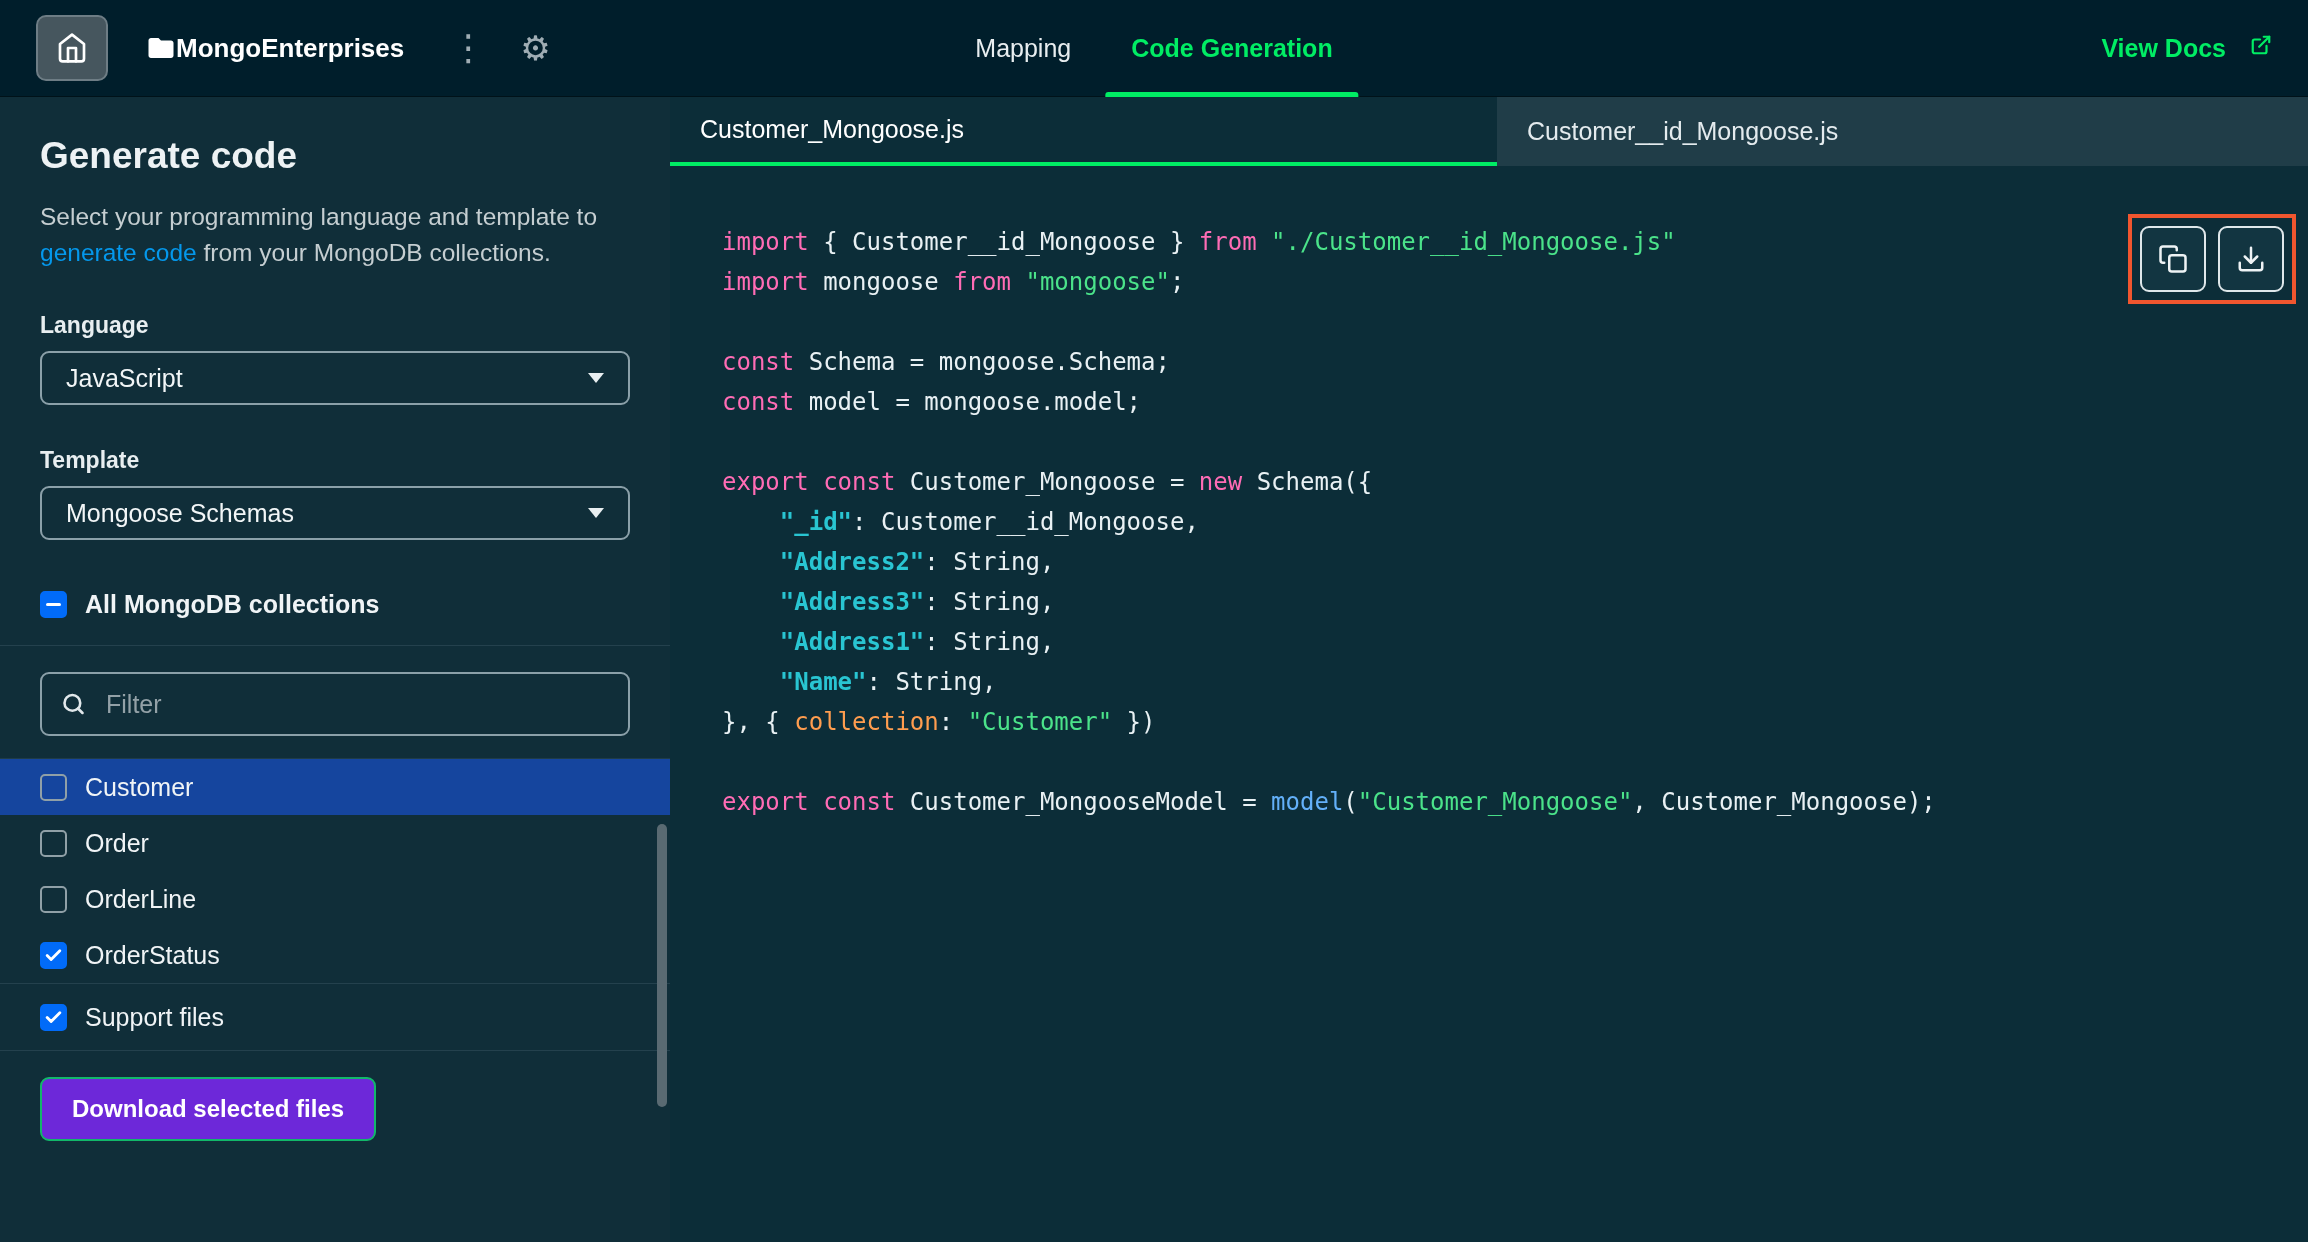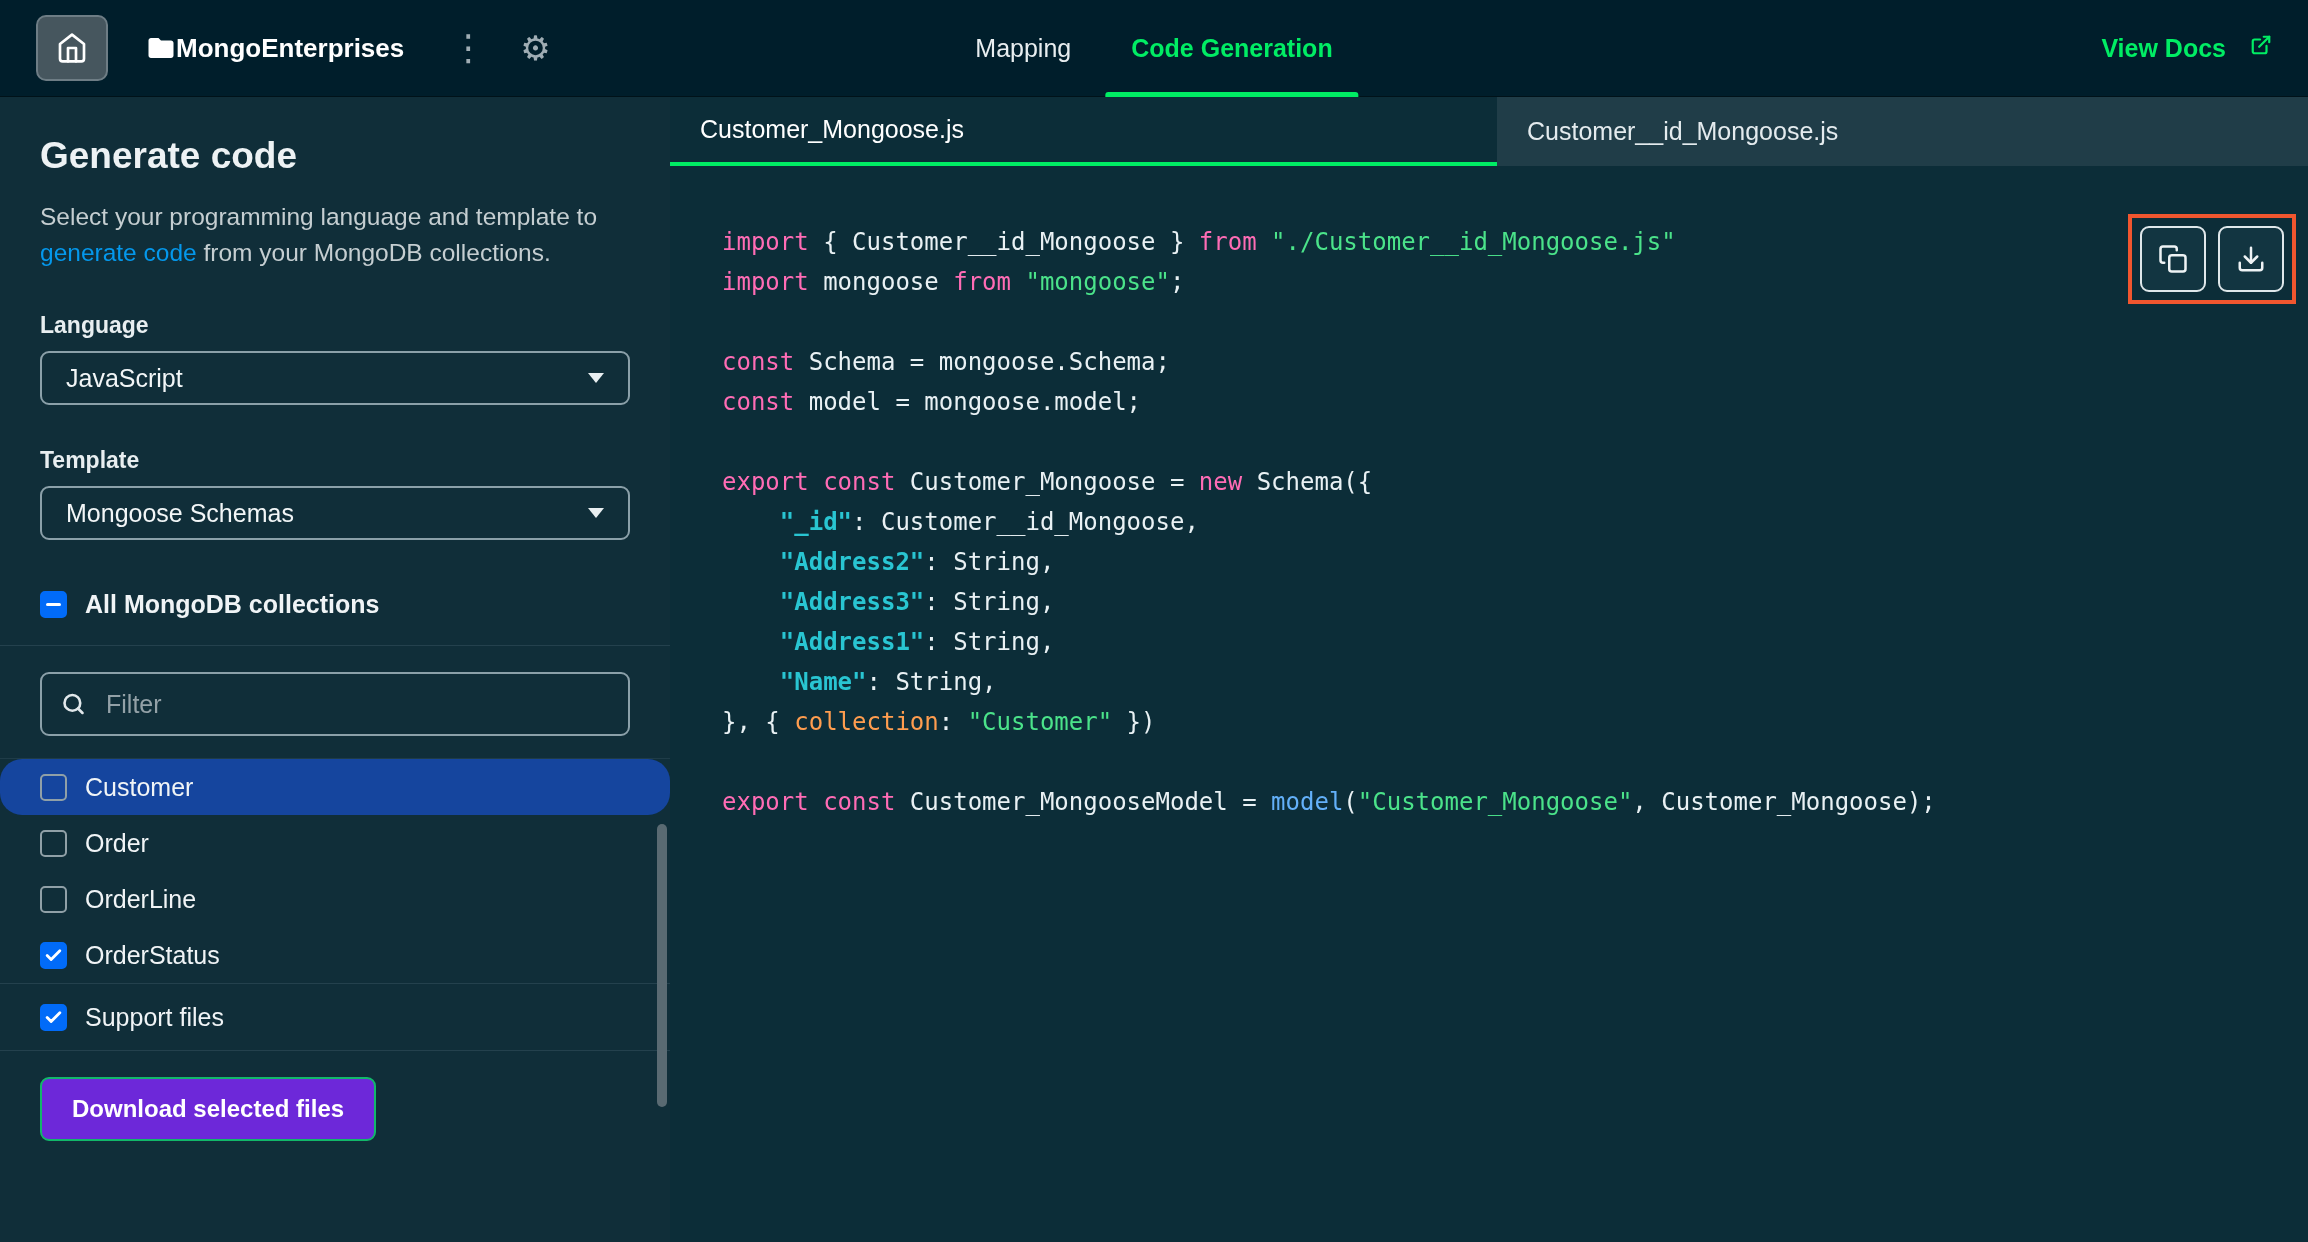--- a/index.html
+++ b/index.html
@@ -71,21 +71,21 @@
   .filter-wrap { margin:26px 40px 0; position:relative; }
   .filter-input {
     width:100%; height:64px; background:transparent; border:2px solid #8ba0a9; border-radius:9px;
     padding:0 20px 0 64px; font-size:25px; color:#f2f6f7; outline:none; font-family:inherit;
   }
   .filter-input::placeholder { color:#93a1a7; }
   .search-icon { position:absolute; left:20px; top:50%; transform:translateY(-50%); }
   .col-list { margin-top:22px; border-top:1px solid #1f3c48; }
   .col-row {
     display:flex; align-items:center; gap:18px; height:56px; padding:0 40px;
-    font-size:25px; color:#f0f4f6; cursor:pointer;border-radius:22px;
+    font-size:25px; color:#f0f4f6; cursor:pointer;
   }
   .col-row.selected { background:#15459E; }
   .support-row { display:flex; align-items:center; gap:18px; height:66px; padding:0 40px; font-size:25px; color:#f0f4f6; }
   .download-btn {
     margin:26px 40px 0; height:64px; padding:0 30px;
     background:#6d28d9; border:2px solid #12b76a; border-radius:9px;
     color:#ffffff; font-size:24px; font-weight:bold; font-family:inherit; cursor:pointer;
   }
   .sb-scroll { position:absolute; right:3px; top:727px; width:10px; height:283px; background:#5a6a72; border-radius:5px; cursor:grab; }
   

